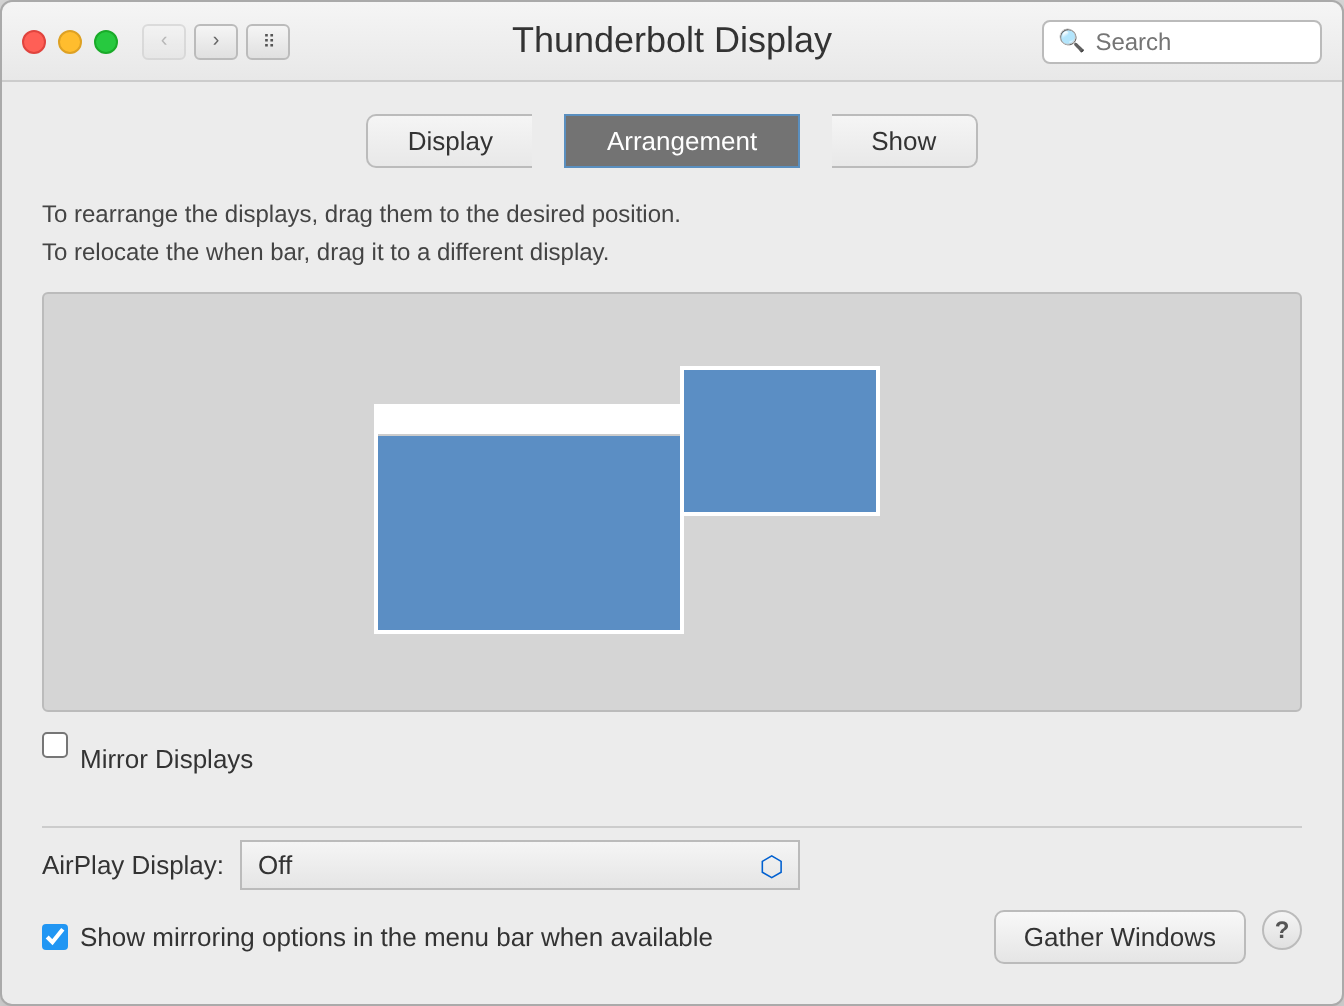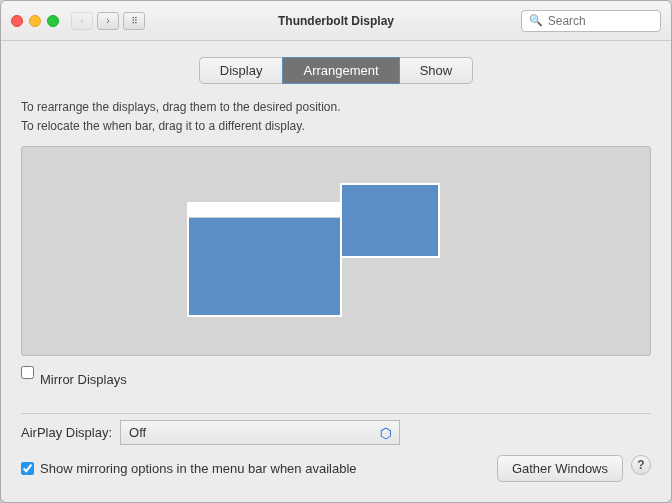--- a/index.html
+++ b/index.html
@@ -92,22 +92,22 @@
       margin-left: 4px;
       font-size: 9px;
       color: #555;
       letter-spacing: -1px;
     }
 
     .titlebar-title {
       position: absolute;
       left: 50%;
       transform: translateX(-50%);
-      font-size: 12px;
-      font-weight: 700;
+      font-size: 18px;
+      font-weight: 400;
       color: #333;
     }
 
     .search-box {
       margin-left: auto;
       display: flex;
       align-items: center;
       background: #fff;
       border: 1px solid #bbb;
       border-radius: 4px;
@@ -136,21 +136,21 @@
       padding: 16px 20px 16px 20px;
       display: flex;
       flex-direction: column;
     }
 
     
     .tabs {
       display: flex;
       justify-content: center;
       margin-bottom: 14px;
-      gap: 0;
+      gap: 16px;
     }
 
     .tab {
       padding: 5px 20px;
       font-size: 13px;
       border: 1px solid #bbb;
       background: linear-gradient(180deg, #f5f5f5 0%, #e8e8e8 100%);
       cursor: pointer;
       color: #333;
     }

